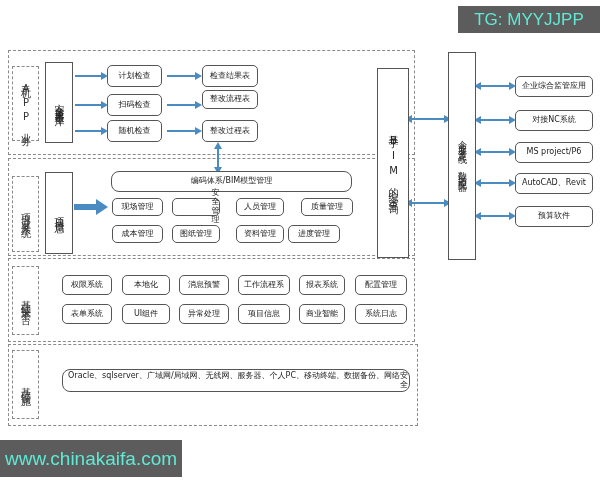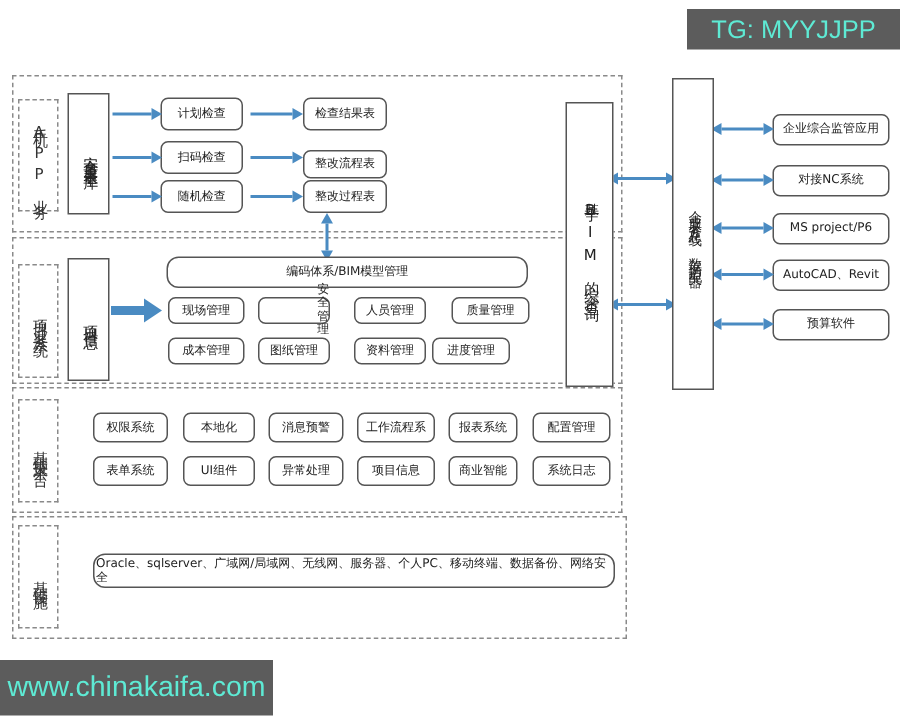--- a/index.html
+++ b/index.html
@@ -12,21 +12,21 @@
   
   .vlabel{position:absolute;border:1px dashed #8a8a8a;display:flex;align-items:center;justify-content:center;
           writing-mode:vertical-rl;text-orientation:upright;font-size:10px;letter-spacing:3px;color:#333;background:#fff;}
 
   
   .vsolid{position:absolute;border:1px solid #555;display:flex;align-items:center;justify-content:center;
           writing-mode:vertical-rl;text-orientation:upright;font-size:10px;letter-spacing:2px;color:#222;background:#fff;}
 
   
   .node{position:absolute;border:1px solid #555;border-radius:5px;background:#fff;
-        display:flex;align-items:center;justify-content:center;font-size:8px;color:#222;text-align:left;line-height:1.1;padding:0 1px;box-sizing:border-box;}
+        display:flex;align-items:center;justify-content:center;font-size:8px;color:#222;text-align:right;line-height:1.1;padding:0 1px;box-sizing:border-box;}
   .node.wide{border-radius:8px;}
 
   
   .arr{position:absolute;height:2px;background:#4a8bc2;}
   .arr::after{content:'';position:absolute;right:-7px;top:-3px;width:0;height:0;
               border-left:7px solid #4a8bc2;border-top:4px solid transparent;border-bottom:4px solid transparent;}
   .arr.dbl::before{content:'';position:absolute;left:-7px;top:-3px;width:0;height:0;
               border-right:7px solid #4a8bc2;border-top:4px solid transparent;border-bottom:4px solid transparent;}
 
   
@@ -61,21 +61,21 @@
   <div class="band" style="left:8px;top:344px;width:408px;height:80px;"></div>
 
   <div class="vlabel" style="left:12px;top:66px;width:25px;height:73px;">手机APP业务</div>
   <div class="vsolid" style="left:45px;top:62px;width:26px;height:79px;">安全质量表单库</div>
 
   <div class="node" style="left:107px;top:65px;width:55px;height:22px;">计划检查</div>
   <div class="node" style="left:107px;top:94px;width:55px;height:22px;">扫码检查</div>
   <div class="node" style="left:107px;top:120px;width:55px;height:22px;">随机检查</div>
 
   <div class="node" style="left:202px;top:65px;width:56px;height:22px;">检查结果表</div>
-  <div class="node" style="left:202px;top:100px;width:56px;height:19px;">整改流程表</div>
+  <div class="node" style="left:202px;top:90px;width:56px;height:19px;">整改流程表</div>
   <div class="node" style="left:202px;top:120px;width:56px;height:22px;">整改过程表</div>
 
   <div class="arr" style="left:75px;top:75px;width:26px;"></div>
   <div class="arr" style="left:75px;top:104px;width:26px;"></div>
   <div class="arr" style="left:75px;top:130px;width:26px;"></div>
   <div class="arr" style="left:167px;top:75px;width:28px;"></div>
   <div class="arr" style="left:167px;top:104px;width:28px;"></div>
   <div class="arr" style="left:167px;top:130px;width:28px;"></div>
 
   <div class="arrv" style="left:217px;top:149px;height:18px;"></div>

